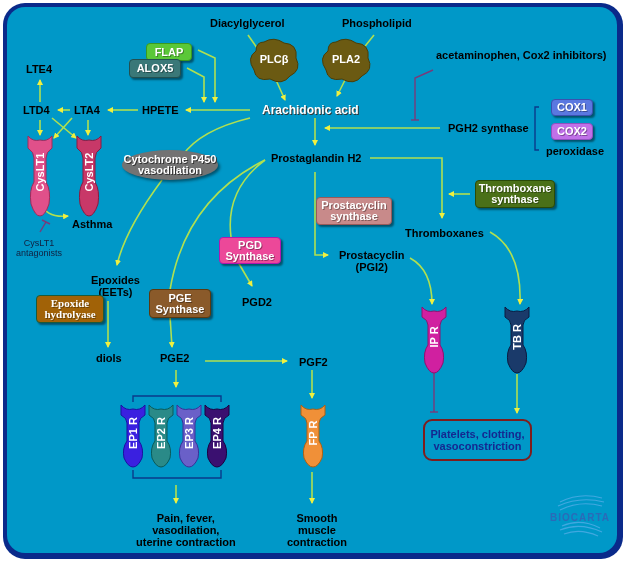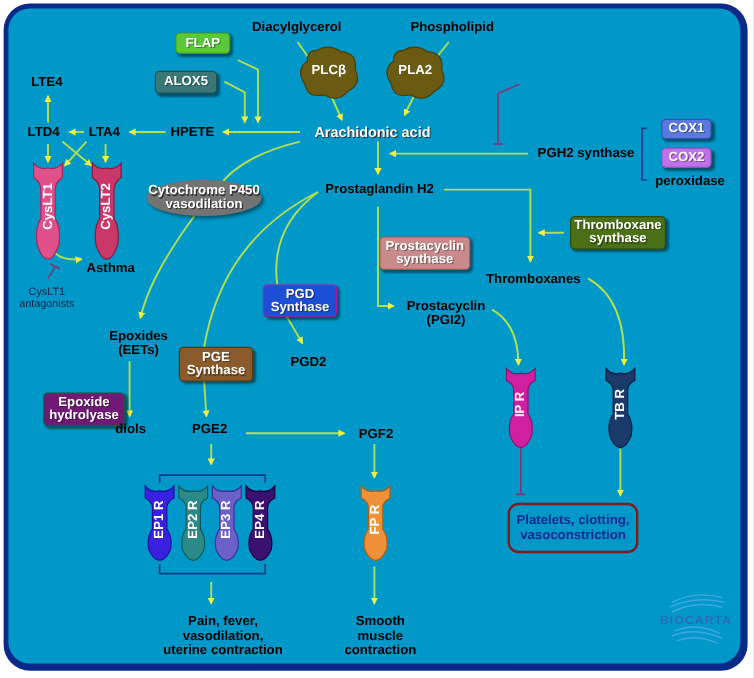--- a/index.html
+++ b/index.html
@@ -105,21 +105,21 @@
     </svg>
   <span>PLCβ</span>
 </div>
 <div class="blob" style="left:320px;top:38px;">
   <svg width="52" height="46" viewBox="0 0 52 46">
       <path d="M16,4 Q26,-2 36,5 Q50,6 48,20 Q54,32 42,38 Q34,48 22,41 Q8,44 6,32 Q-2,20 8,13 Q8,4 16,4 Z" fill="#6b5a12" stroke="#4a3e08" stroke-width="1"></path>
     </svg>
   <span>PLA2</span>
 </div>
 
-<div class="box" style="left:146px;top:27px;width:44px;height:16px;background:#5ac838;border:1px solid #3a9a20;">FLAP</div>
+<div class="box" style="left:146px;top:43px;width:44px;height:16px;background:#5ac838;border:1px solid #3a9a20;">FLAP</div>
 <div class="box" style="left:129px;top:59px;width:50px;height:17px;background:#3a7878;border:1px solid #225050;">ALOX5</div>
 
 <div class="lbl" style="left:26px;top:63px;">LTE4</div>
 <div class="lbl" style="left:23px;top:104px;">LTD4</div>
 <div class="lbl" style="left:74px;top:104px;">LTA4</div>
 <div class="lbl" style="left:142px;top:104px;">HPETE</div>
 
 <div class="receptor" style="left:27px;top:134px;">
   <svg width="26" height="84" viewBox="0 0 26 84">
       <path d="M1,2 Q6,8 13,6 Q20,8 25,2 L25,14 Q19,18 19,24 L19,48 Q24,56 22,70 Q18,82 13,82 Q8,82 4,70 Q2,56 7,48 L7,24 Q7,18 1,14 Z" fill="#e0508a" stroke="#a02a5a" stroke-width="1"></path>
@@ -139,20 +139,21 @@
 </div>
 
 <div class="ellipse" style="left:122px;top:150px;width:96px;height:30px;">
   <div>
       <div>Cytochrome P450</div>
       <div>vasodilation</div>
     </div>
 </div>
 
 <div class="lbl" style="left:436px;top:49px;">
+  <div>acetaminophen, Cox2 inhibitors)</div>
 </div>
 <div class="lbl" style="left:448px;top:122px;">PGH2 synthase</div>
 <div class="box" style="left:551px;top:99px;width:40px;height:15px;background:#5a78e0;border:1px solid #3a50b0;">COX1</div>
 <div class="box" style="left:551px;top:123px;width:40px;height:15px;background:#c070e8;border:1px solid #9050c0;">COX2</div>
 <div class="lbl" style="left:546px;top:145px;text-align:center;">peroxidase</div>
 
 <div class="lbl" style="left:271px;top:152px;">Prostaglandin H2</div>
 
 <div class="box" style="left:475px;top:180px;width:78px;height:26px;background:#4a7018;border:1px solid #2a4a08;">
   <div>
@@ -166,40 +167,40 @@
   <div>
       <div>Prostacyclin</div>
       <div>synthase</div>
     </div>
 </div>
 <div class="lbl" style="left:339px;top:249px;">
   <div>Prostacyclin</div>
   <div>(PGI2)</div>
 </div>
 
-<div class="box" style="left:219px;top:237px;width:60px;height:25px;background:#1d4ed8;border:1px solid #b018b0;">
+<div class="box" style="left:219px;top:237px;width:60px;height:25px;background:#ec4899;border:1px solid #b018b0;">
   <div>
       <div>PGD</div>
       <div>Synthase</div>
     </div>
 </div>
 <div class="lbl" style="left:242px;top:296px;">PGD2</div>
 
 <div class="box" style="left:149px;top:289px;width:60px;height:27px;background:#8a5a2a;border:1px solid #5a3a10;">
   <div>
       <div>PGE</div>
       <div>Synthase</div>
     </div>
 </div>
 
 <div class="lbl" style="left:91px;top:274px;">
   <div>Epoxides</div>
   <div>(EETs)</div>
 </div>
-<div class="box" style="left:36px;top:327px;width:66px;height:26px;background:#701a75;border:1px solid #1a5a3a;">
+<div class="box" style="left:36px;top:295px;width:66px;height:26px;background:#a16207;border:1px solid #1a5a3a;font-family:Liberation Serif, serif;">
   <div>
       <div>Epoxide</div>
       <div>hydrolyase</div>
     </div>
 </div>
 <div class="lbl" style="left:96px;top:352px;">diols</div>
 <div class="lbl" style="left:160px;top:352px;">PGE2</div>
 <div class="lbl" style="left:299px;top:356px;text-align:right;">PGF2</div>
 
 <div class="receptor" style="left:421px;top:305px;height:70px;">

